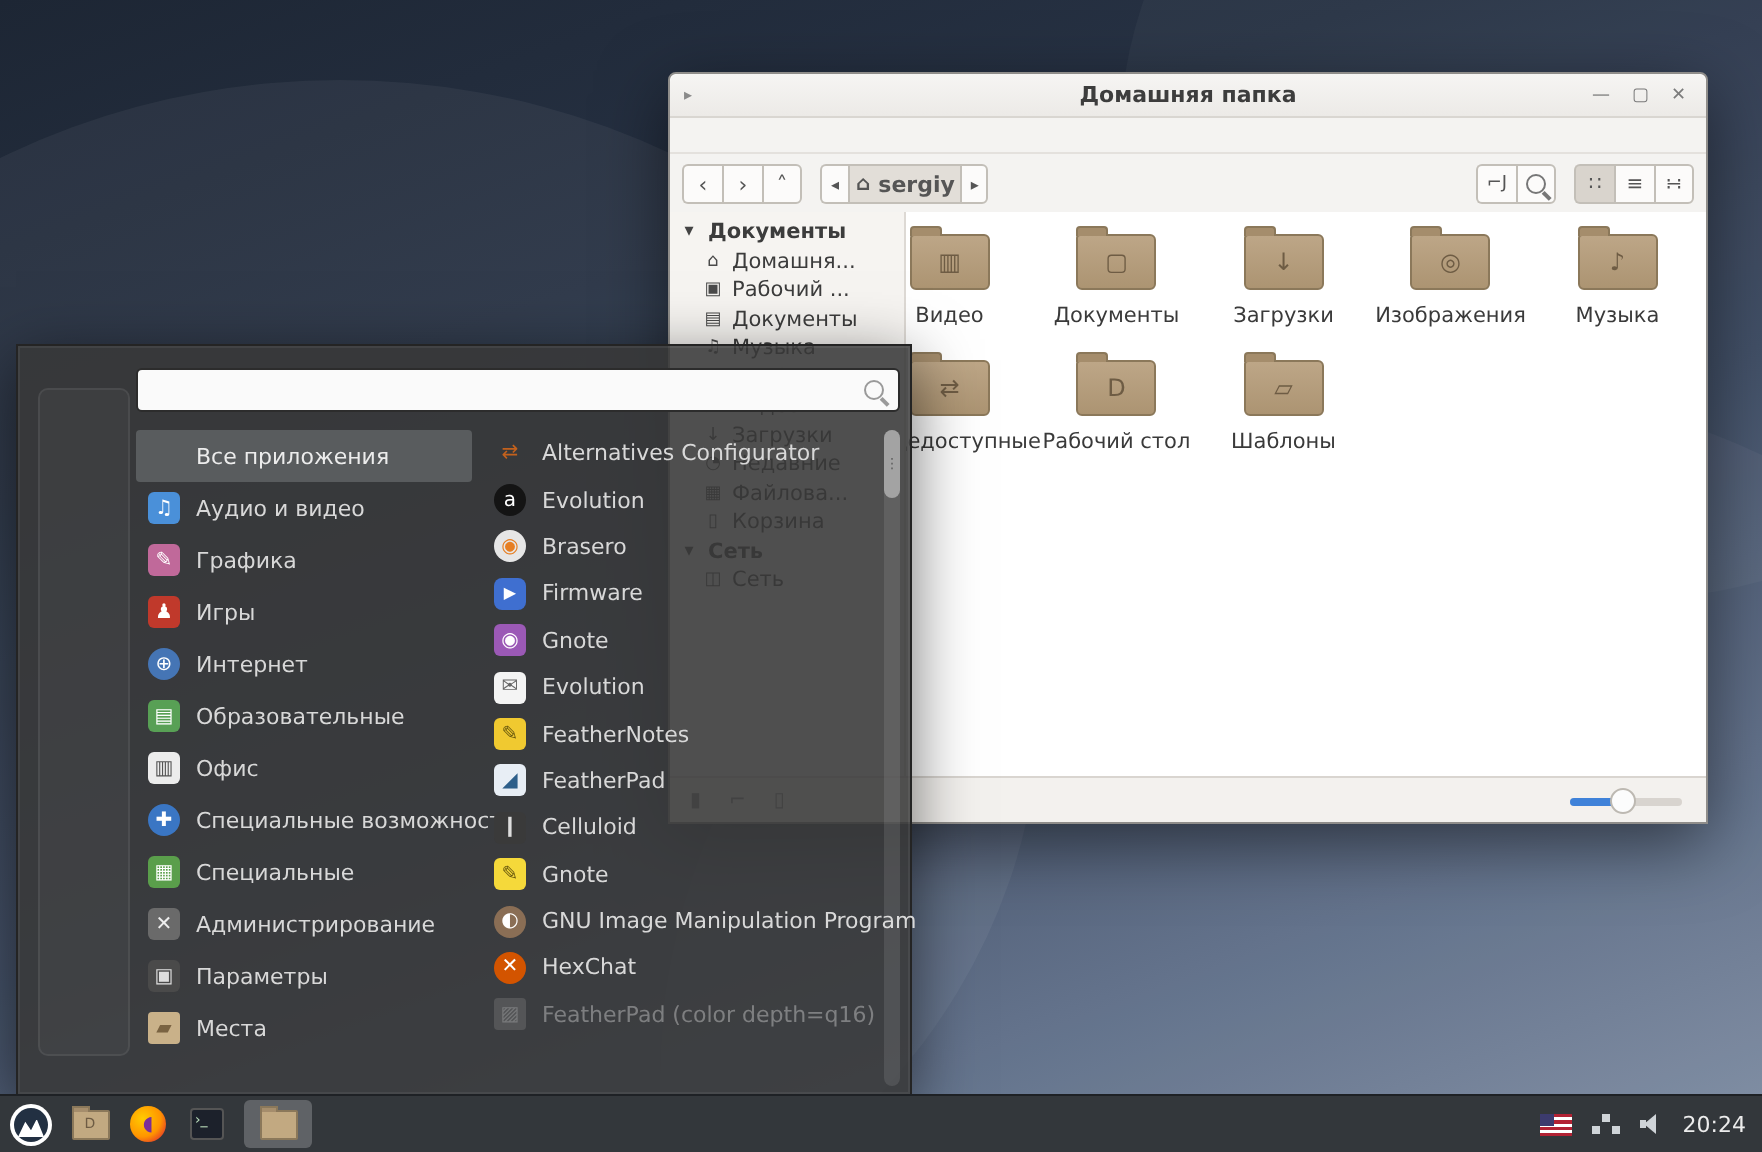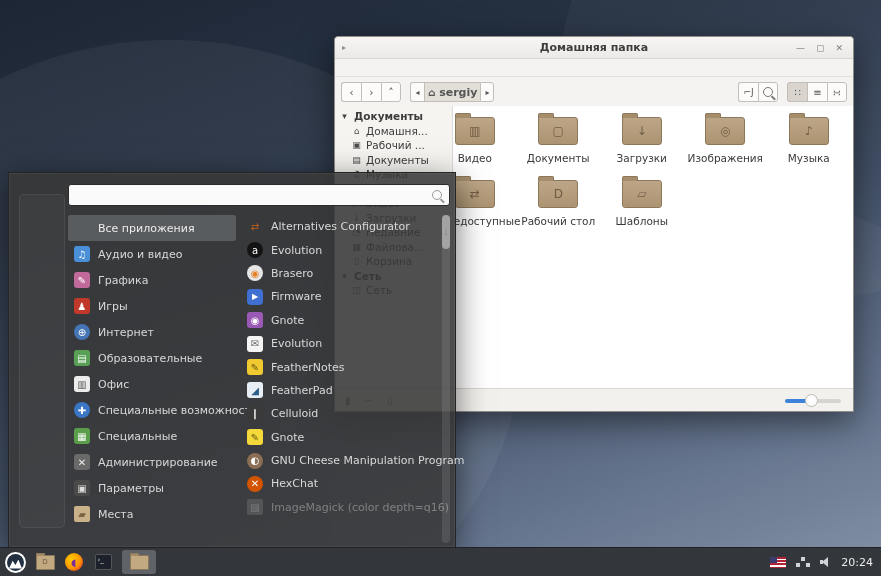--- a/index.html
+++ b/index.html
@@ -398,29 +398,29 @@
         <div class="app-row">
           <span class="mi" style="color: rgb(221, 221, 221); background: rgb(58, 58, 58); border-radius: 3px;">❙</span>
           <span>Celluloid</span>
         </div>
         <div class="app-row">
           <span class="mi" style="color: rgb(107, 91, 16); background: rgb(245, 217, 58); border-radius: 3px;">✎</span>
           <span>Gnote</span>
         </div>
         <div class="app-row">
           <span class="mi" style="color: rgb(255, 255, 255); background: rgb(138, 110, 85); border-radius: 50%;">◐</span>
-          <span>GNU Cheese Manipulation Program</span>
+          <span>GNU Image Manipulation Program</span>
         </div>
         <div class="app-row">
           <span class="mi" style="color: rgb(255, 255, 255); background: rgb(211, 84, 0); border-radius: 50%;">✕</span>
           <span>HexChat</span>
         </div>
         <div class="app-row dim">
           <span class="mi" style="color: rgb(204, 204, 204); background: rgb(119, 119, 119); border-radius: 2px;">▨</span>
-          <span>ImageMagick (color depth=q16)</span>
+          <span>FeatherPad (color depth=q16)</span>
         </div>
       </div>
     <div class="scrollbar">
       <span class="thumb">⋮</span>
     </div>
   </div>
 
   <div class="taskbar">
     <div class="menu-btn"></div>
     <div class="task-ic">

